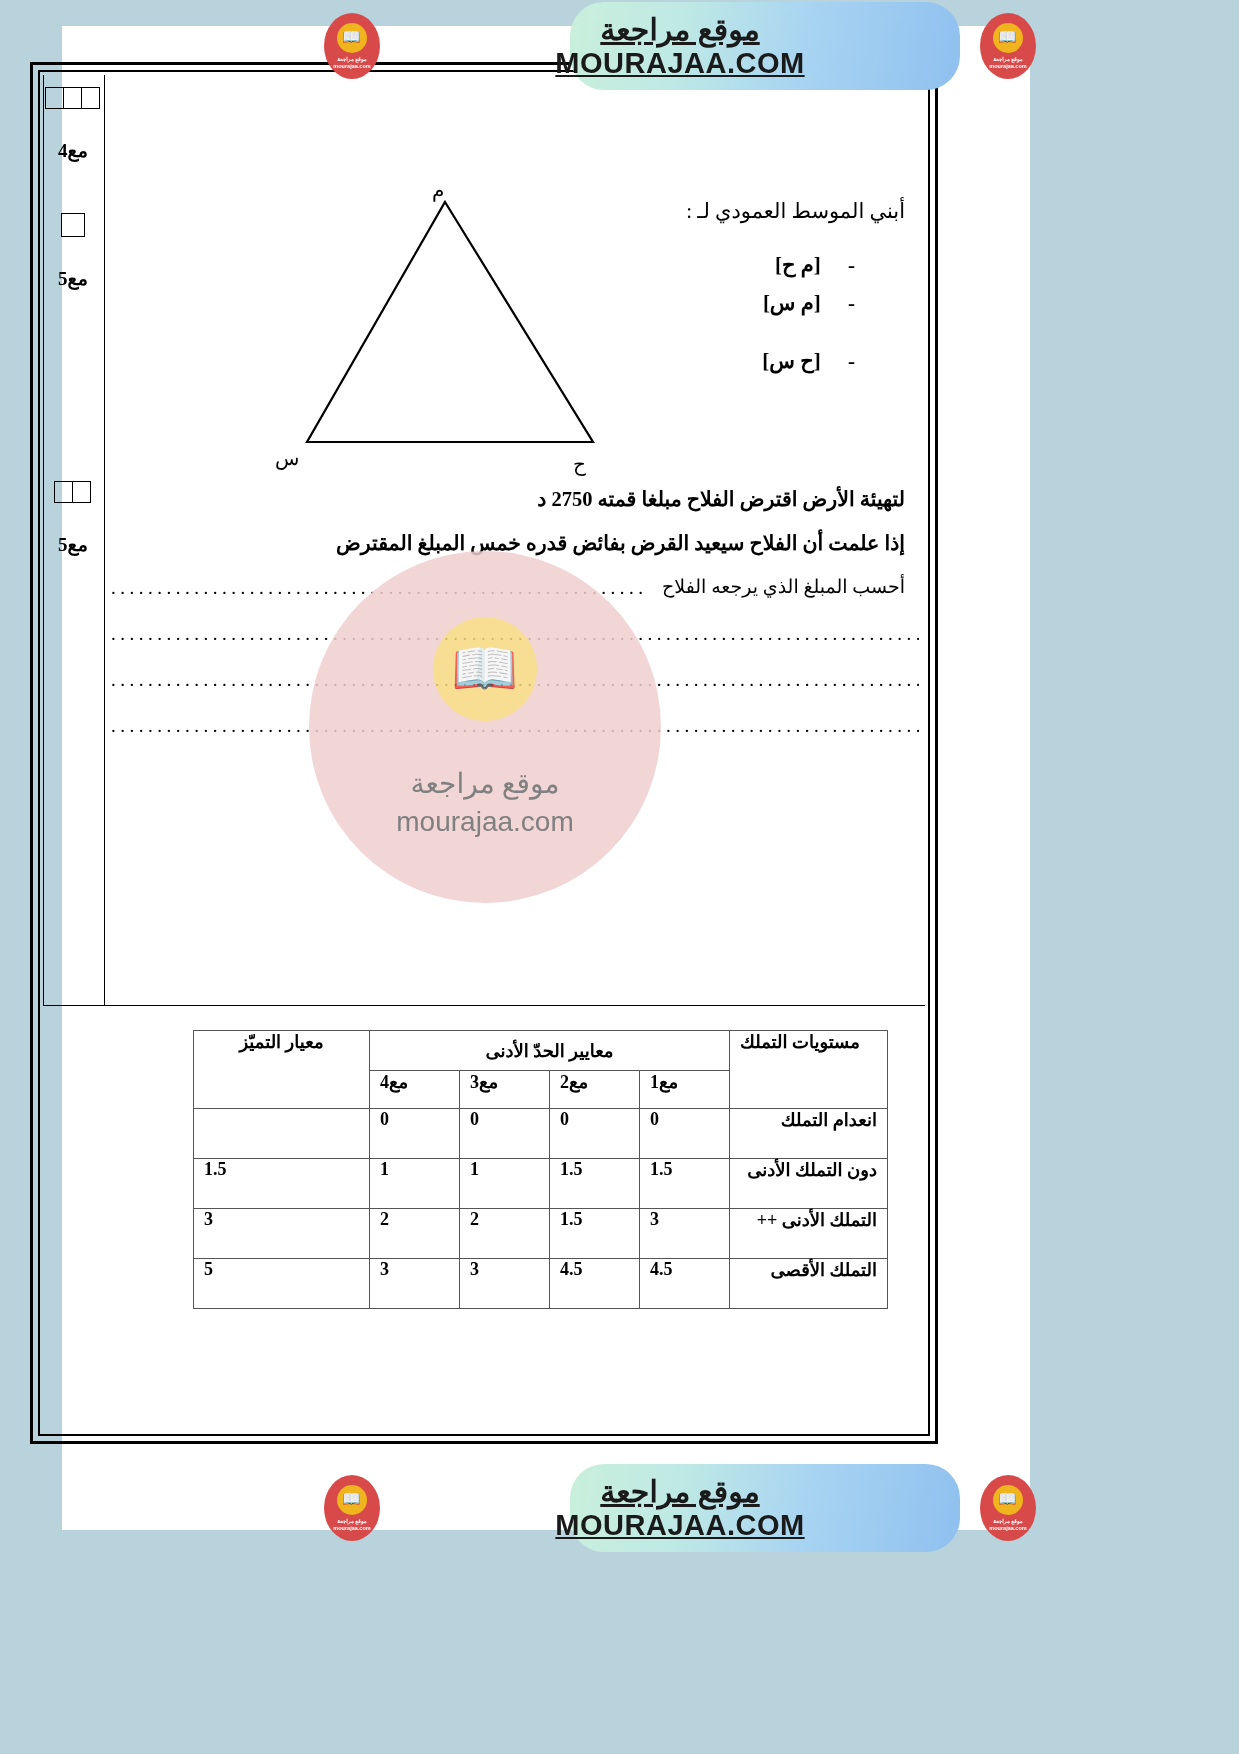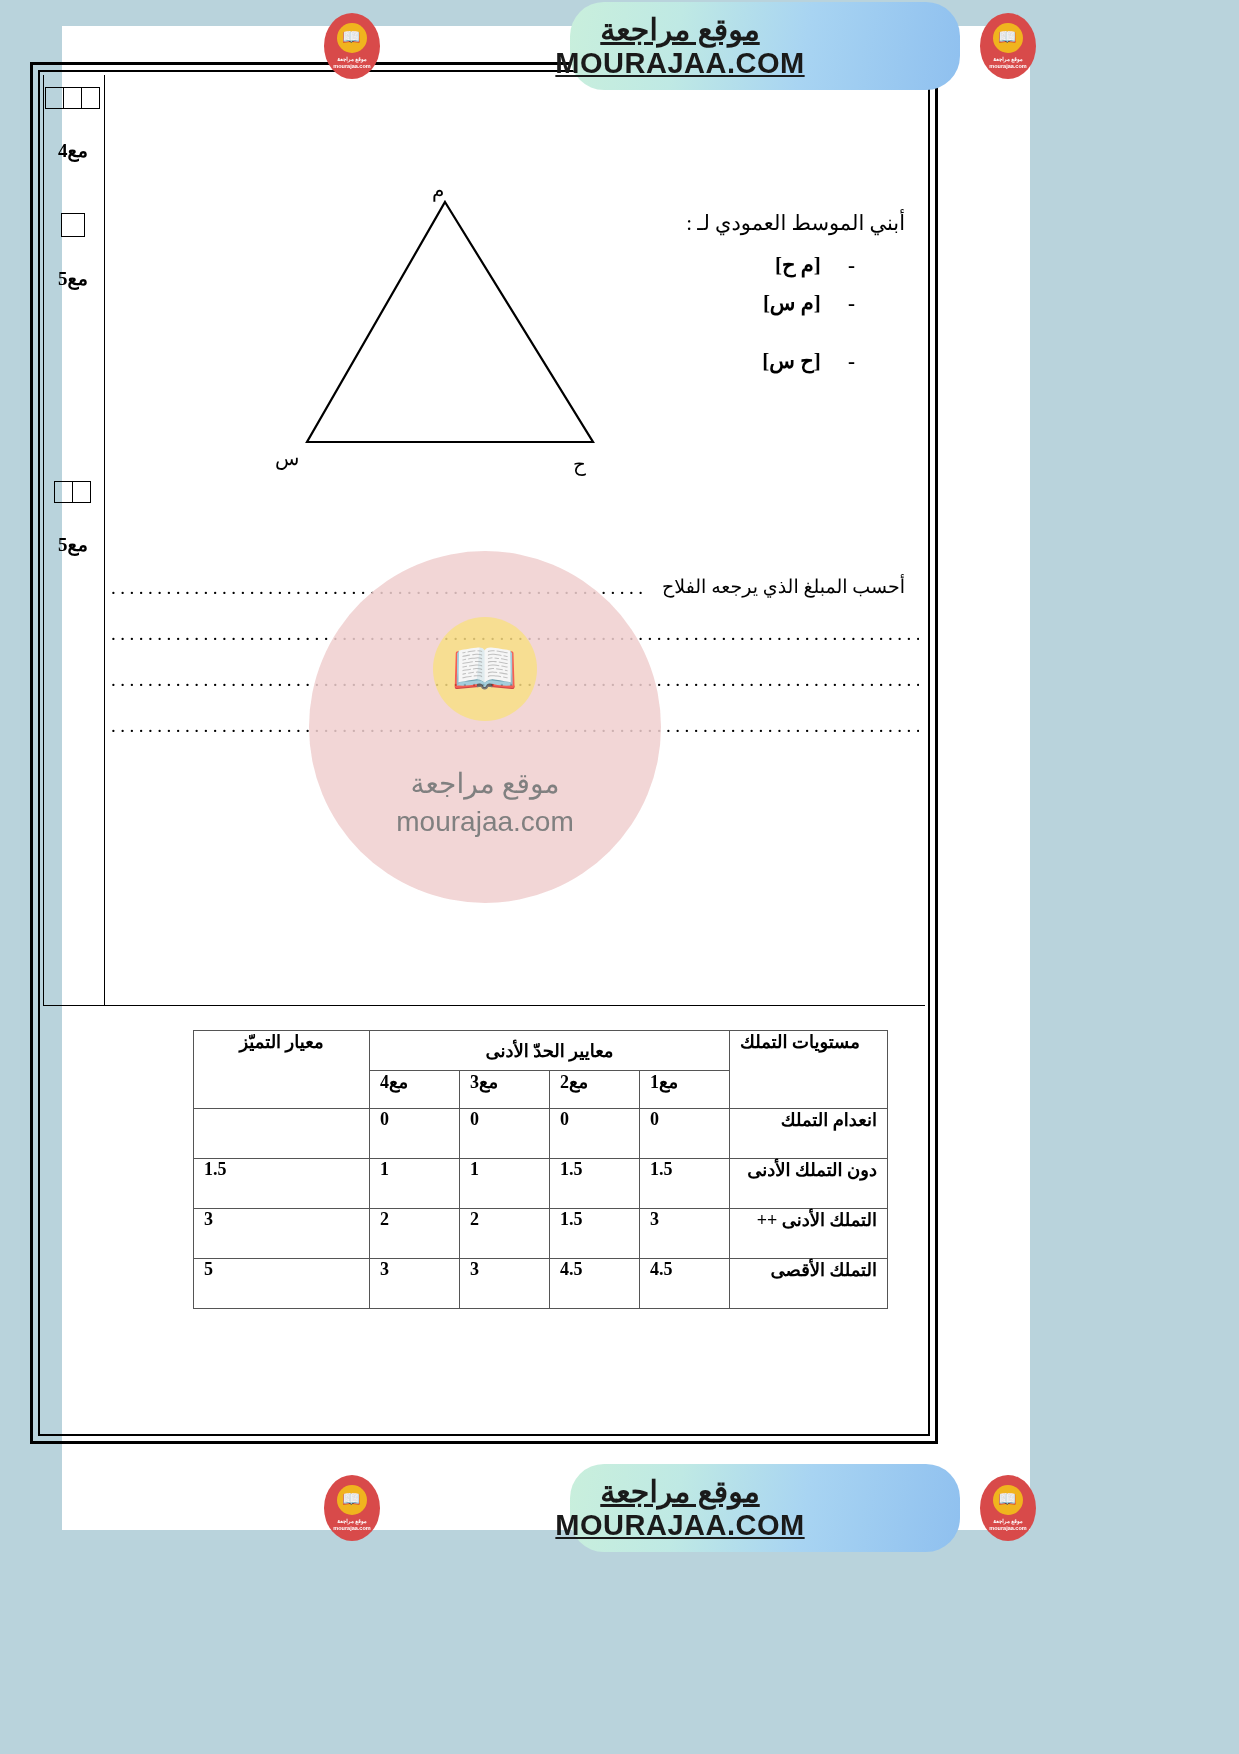--- a/index.html
+++ b/index.html
@@ -149,21 +149,21 @@
 
   
   .body-area {
     position:absolute;
     left:62px; top:0;
     width:820px; height:930px;
   }
 
   .instr {
     position:absolute;
-    right:20px; top:136px;
+    right:20px; top:124px;
     font-size:21px;
     color:#000;
     text-align:right;
     white-space:nowrap;
   }
   .bullet-line {
     position:absolute;
     right:70px;
     font-size:21px;
     color:#000;
@@ -369,20 +369,22 @@
     </div>
     <div class="bullet-line bl2">
       <span class="dash">-</span>
       <span>[م س]</span>
     </div>
     <div class="bullet-line bl3">
       <span class="dash">-</span>
       <span>[ح س]</span>
     </div>
 
+    <div class="prob prob1">لتهيئة الأرض اقترض الفلاح مبلغا قمته 2750 د</div>
+    <div class="prob prob2">إذا علمت أن الفلاح سيعيد القرض بفائض قدره خمس المبلغ المقترض</div>
     <div class="prob prob3">أحسب المبلغ الذي يرجعه الفلاح</div>
 
     <div class="dotline dl1">..........................................................</div>
     <div class="dotline dl2">.................................................................................................................................................................................</div>
     <div class="dotline dl3">.................................................................................................................................................................................</div>
     <div class="dotline dl4">.................................................................................................................................................................................</div>
 
   </div>
 
   <div class="rubric-sep"></div>

